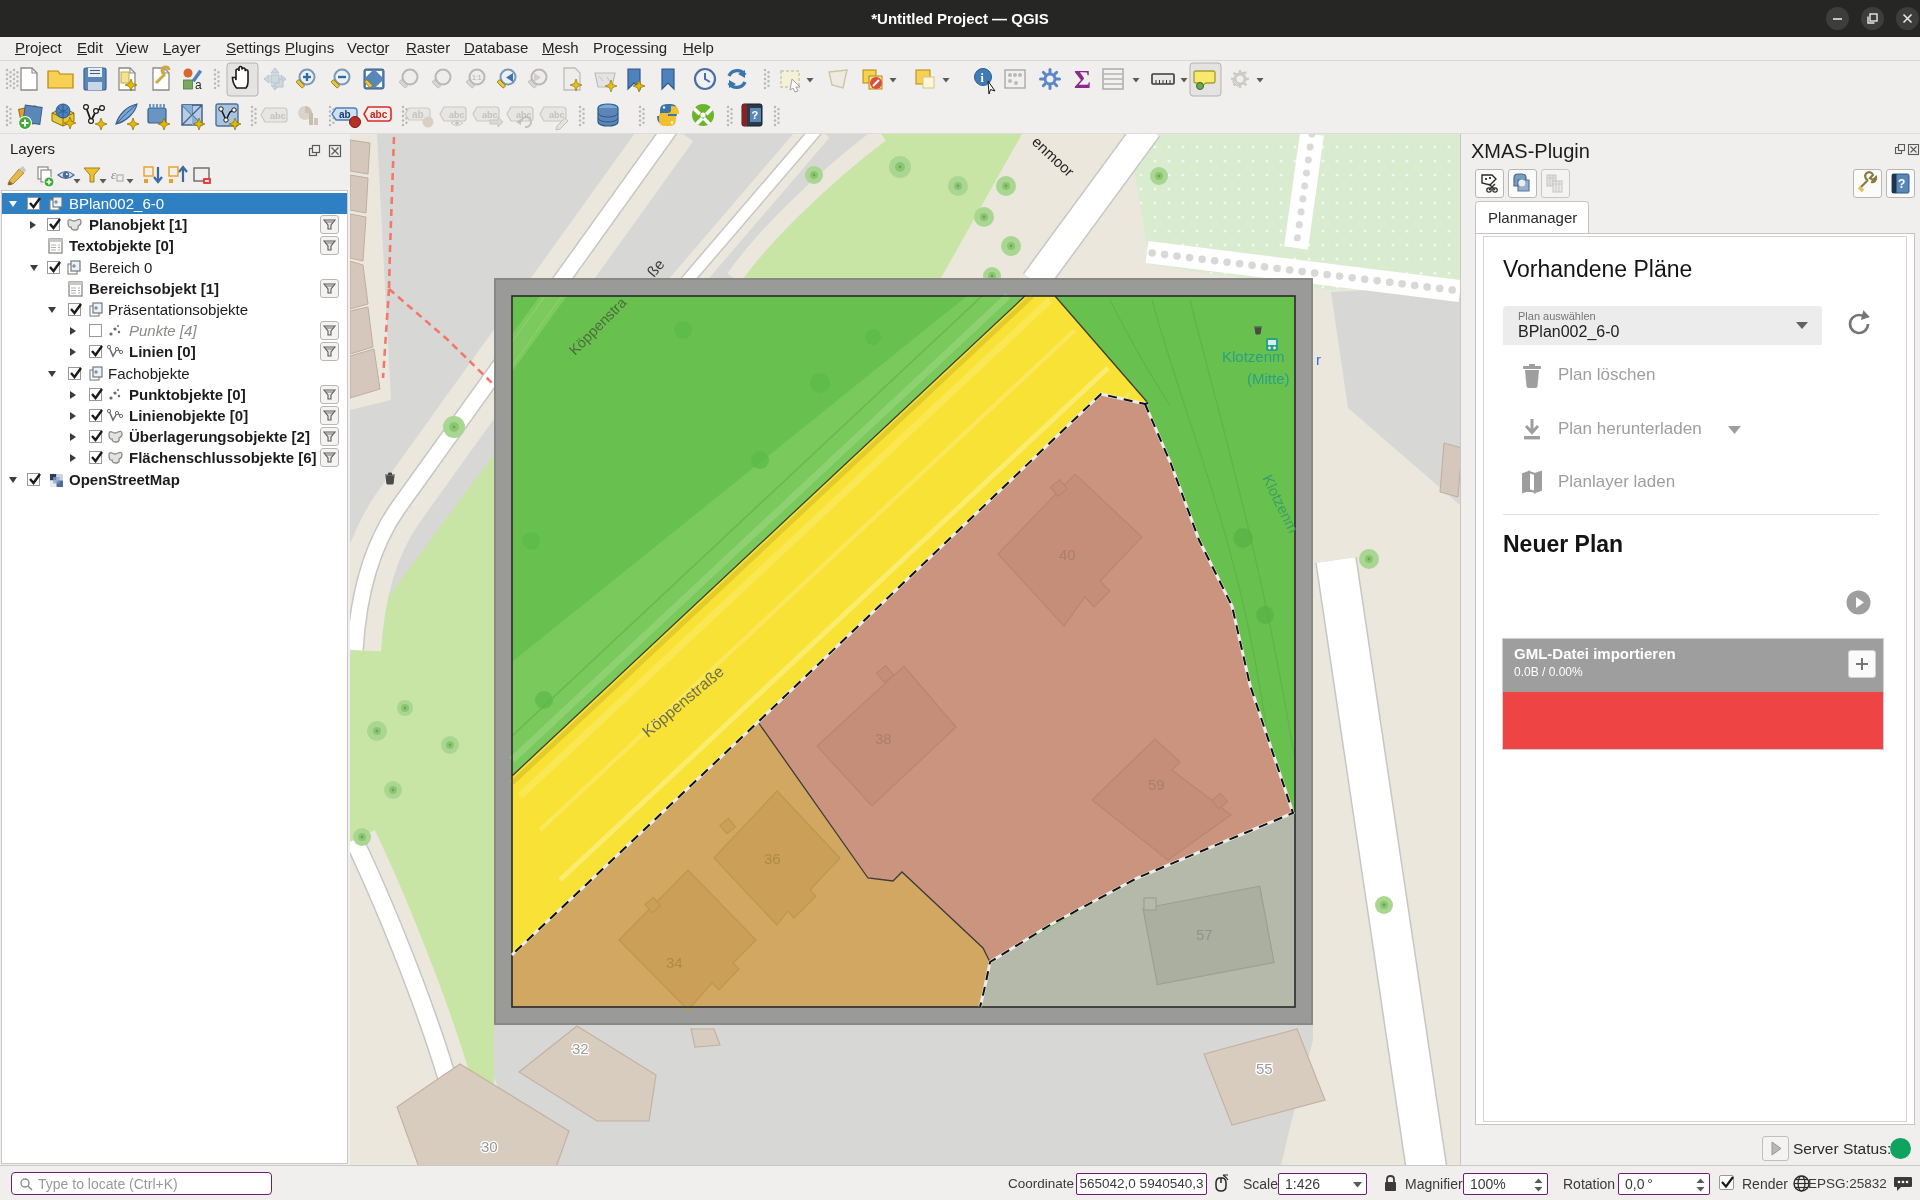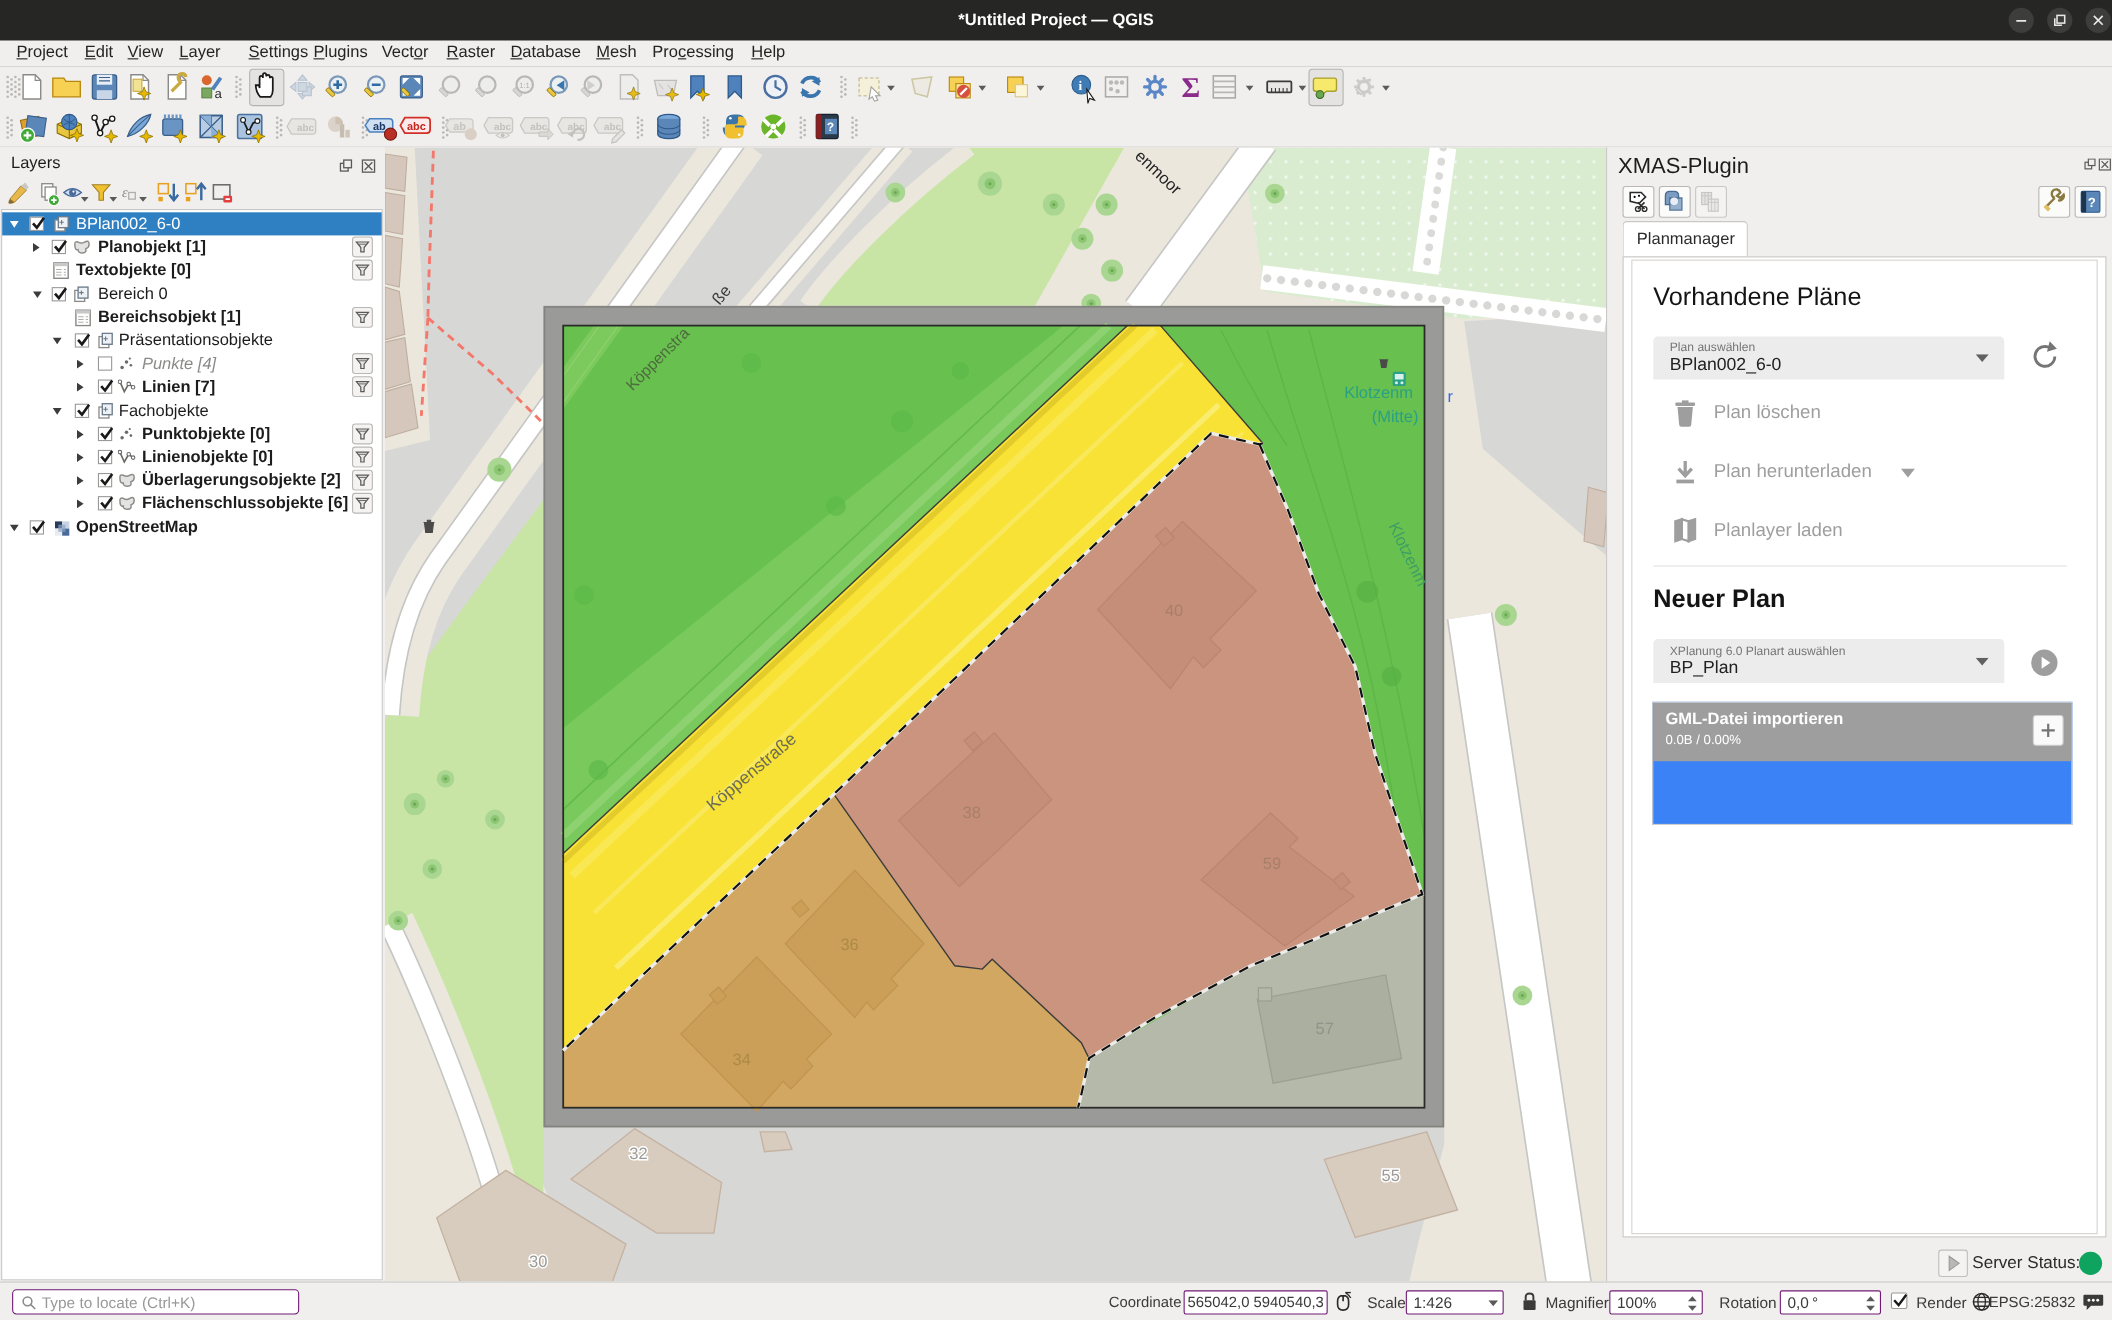--- a/index.html
+++ b/index.html
@@ -618,21 +618,21 @@
       <div class="trow" style="top:150px;">
         <span class="exp closed" style="left:68px;"></span>
         <span class="cb" style="left:87px;">
           <svg width="16" height="16" viewBox="0 0 16 16">
             <path d="M3,8 L6.5,12 L13,3" fill="none" stroke="#1a1a1a" stroke-width="2.4"></path>
           </svg>
         </span>
         <svg class="ticon" style="left:105px;" width="17" height="16" viewBox="0 0 17 16">
           <use href="#ti-lin"></use>
         </svg>
-        <span class="txt" style="left:127px;font-weight:bold;font-style:normal;">Linien [7]</span>
+        <span class="txt" style="left:127px;font-weight:bold;font-style:normal;">Linien [0]</span>
         <span class="fbtn"><svg width="17" height="17" viewBox="0 0 17 17">
             <path d="M3,4 L14,4 L10,9 L10,13 L7,13 L7,9 Z" fill="#e8e7e5" stroke="#5a5a58" stroke-width="1.1"></path>
             <line x1="5" y1="6" x2="12" y2="6" stroke="#5a5a58" stroke-width="0.8"></line>
           </svg></span>
       </div>
       <div class="trow" style="top:172px;">
         <span class="exp open" style="left:46px;"></span>
         <span class="cb" style="left:66px;">
           <svg width="16" height="16" viewBox="0 0 16 16">
             <path d="M3,8 L6.5,12 L13,3" fill="none" stroke="#1a1a1a" stroke-width="2.4"></path>
@@ -1067,32 +1067,25 @@
     <svg class="abs" style="left:267px;top:292px;" width="13" height="9" viewBox="0 0 13 9">
       <path d="M0,0 L13,0 L6.5,8 Z" fill="#9e9e9e"></path>
     </svg>
     <div class="abs" style="left:59px;top:336px;"><svg width="24" height="26" viewBox="0 0 24 26">
         <path d="M3,4 L9,2 L9,20 L3,22 Z M9,2 L15,4 L15,22 L9,20 Z M15,4 L21,2 L21,20 L15,22 Z" fill="none" stroke="#9e9e9e" stroke-width="2"></path>
         <path d="M3,4 L9,2 L9,20 L3,22 Z M15,4 L21,2 L21,20 L15,22 Z" fill="#9e9e9e"></path>
       </svg></div>
     <div class="abs" style="left:97px;top:338px;font-size:17px;color:#9e9e9e;">Planlayer laden</div>
     <div class="abs" style="left:42px;top:380px;width:376px;height:1px;background:#e2e1df;"></div>
     <div class="abs" style="left:42px;top:397px;font-size:23px;font-weight:bold;color:#141414;">Neuer Plan</div>
-    <div class="abs" style="left:42px;top:447px;width:319px;height:40px;background:#ececec;border-radius:4px 4px 0 0;">
-      <div style="position:absolute;left:15px;top:5px;font-size:11px;color:#757575;">XPlanung 6.0 Planart auswählen</div>
-      <div style="position:absolute;left:15px;top:18px;font-size:16px;color:#212121;">BP_Plan</div>
-      <svg style="position:absolute;right:14px;top:17px;" width="12" height="8" viewBox="0 0 12 8">
-        <path d="M0,0 L12,0 L6,7 Z" fill="#616161"></path>
-      </svg>
-    </div>
     <svg class="abs" style="left:385px;top:456px;" width="25" height="25" viewBox="0 0 25 25">
       <circle cx="12.5" cy="12.5" r="12" fill="#9e9e9e"></circle>
       <path d="M10,7 L18,12.5 L10,18 Z" fill="#ffffff"></path>
     </svg>
-    <div class="abs" style="left:41px;top:504px;width:382px;height:112px;border:1px solid #d0cfcd;background:#3b82f6;">
+    <div class="abs" style="left:41px;top:504px;width:382px;height:112px;border:1px solid #d0cfcd;background:#ef4444;">
       <div style="position:absolute;left:0;top:0;width:380px;height:53px;background:#9e9e9e;">
         <div style="position:absolute;left:11px;top:6px;font-size:15px;font-weight:bold;color:#ffffff;">GML-Datei importieren</div>
         <div style="position:absolute;left:11px;top:26px;font-size:12px;color:#ffffff;">0.0B / 0.00%</div>
         <div style="position:absolute;right:7px;top:11px;width:28px;height:28px;background:#fafafa;border:1px solid #d0d0d0;border-radius:3px;">
           <svg width="26" height="26" viewBox="0 0 26 26">
             <path d="M13,7 L13,19 M7,13 L19,13" stroke="#757575" stroke-width="2"></path>
           </svg>
         </div>
       </div>
     </div>

